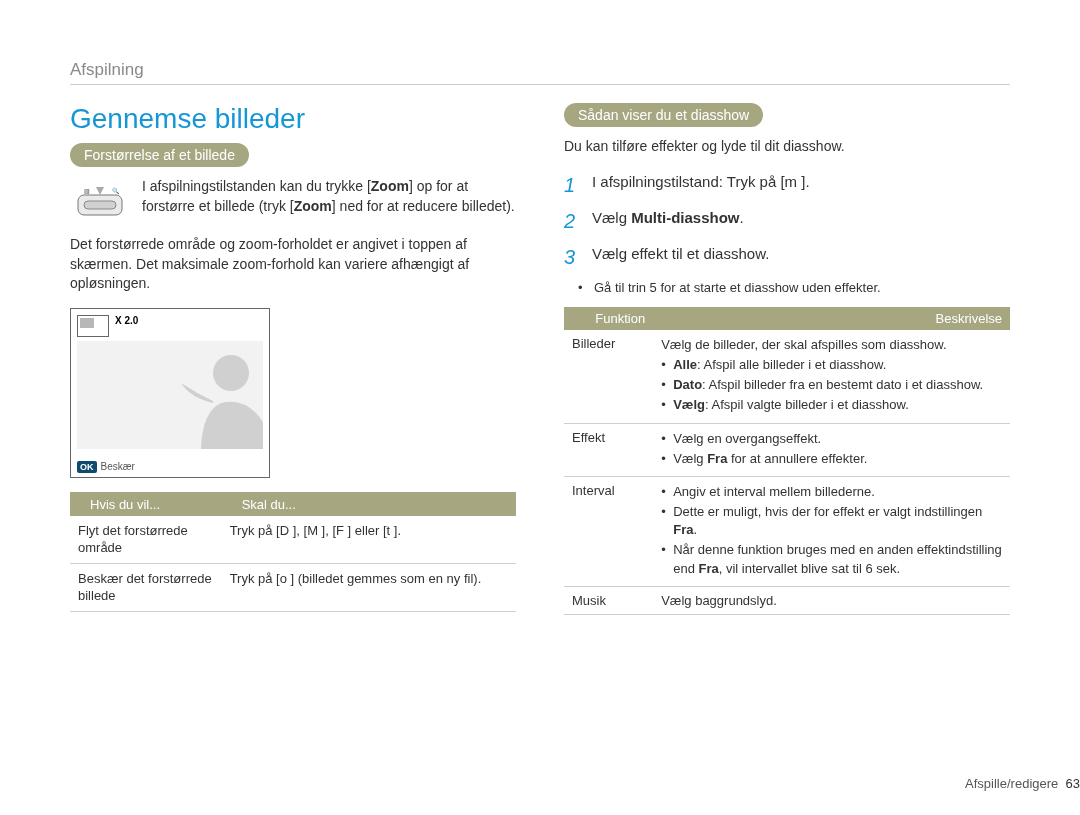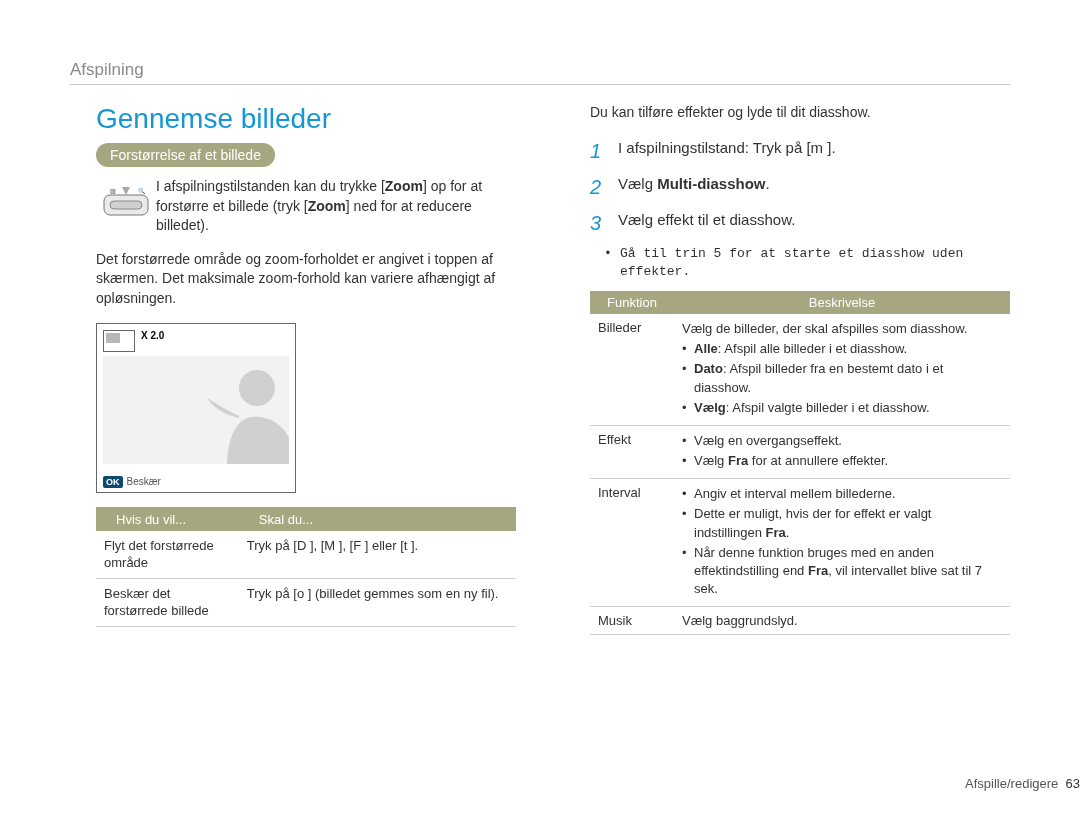--- a/index.html
+++ b/index.html
@@ -20,21 +20,20 @@
     padding-bottom: 4px;
     margin-bottom: 18px;
   }
   .columns {
     display: flex;
     gap: 48px;
   }
   .col {
     flex: 1;
     min-width: 0;
-    margin-left: 26px;
   }
   h1.title {
     color: #1796d6;
     font-size: 28px;
     font-weight: 400;
     margin-bottom: 8px;
   }
   .intro {
     font-size: 14px;
     line-height: 1.35;
@@ -44,20 +43,21 @@
     display: inline-block;
     background: #a6a781;
     color: #fff;
     padding: 4px 14px;
     border-radius: 12px;
     font-size: 14px;
     margin-bottom: 10px;
   }
   .zoom-row {
     display: flex;
+    gap: 12px;
     margin-bottom: 14px;
   }
   .zoom-icon {
     flex: 0 0 60px;
     display: flex;
     align-items: flex-start;
     justify-content: center;
     padding-top: 4px;
   }
   .zoom-text {
@@ -173,21 +173,20 @@
     font-weight: 400;
     flex: 0 0 18px;
   }
   .step-text .bold {
     font-weight: bold;
   }
   ul.bullets {
     list-style: none;
     padding-left: 20px;
     margin-bottom: 10px;
-    font-family: Liberation Mono, monospace;
   }
   ul.bullets li {
     position: relative;
     padding-left: 10px;
     font-size: 13px;
     line-height: 1.4;
     margin-bottom: 2px;
   }
   ul.bullets li::before {
     content: "•";
@@ -197,21 +196,21 @@
 
   table.func {
     width: 100%;
     border-collapse: collapse;
     font-size: 13px;
   }
   table.func th {
     background: #a6a781;
     color: #fff;
     font-weight: 400;
-    text-align: center;
+    text-align: right;
     padding: 4px 8px;
   }
   table.func td {
     padding: 6px 8px;
     border-bottom: 1px solid #cfcfcf;
     vertical-align: top;
   }
   table.func td:first-child {
     width: 20%;
   }
@@ -303,20 +302,21 @@
       </tr>
       <tr>
         <td>Beskær det forstørrede billede</td>
         <td>Tryk på [o     ] (billedet gemmes som en ny fil).</td>
       </tr>
     </tbody>
       </table>
   </div>
 
   <div class="col">
+    <div class="pill">Sådan viser du et diasshow</div>
     <div class="para">Du kan tilføre effekter og lyde til dit diasshow.</div>
 
     <div class="step-row">
       <div class="step-num">1</div>
       <div class="step-text">I afspilningstilstand: Tryk på [m       ].</div>
     </div>
     <div class="step-row">
       <div class="step-num">2</div>
       <div class="step-text">
         <span>Vælg </span><span class="bold">Multi-diasshow</span><span>.</span>
@@ -356,21 +356,21 @@
             <li><span>Vælg </span><span class="b">Fra</span><span> for at annullere effekter.</span></li>
           </ul>
         </td>
       </tr>
       <tr>
         <td>Interval</td>
         <td>
           <ul>
             <li>Angiv et interval mellem billederne.</li>
             <li><span>Dette er muligt, hvis der for effekt er valgt indstillingen </span><span class="b">Fra</span><span>.</span></li>
-            <li><span>Når denne funktion bruges med en anden effektindstilling end </span><span class="b">Fra</span><span>, vil intervallet blive sat til 7 sek.</span></li>
+            <li><span>Når denne funktion bruges med en anden effektindstilling end </span><span class="b">Fra</span><span>, vil intervallet blive sat til 6 sek.</span></li>
           </ul>
         </td>
       </tr>
       <tr>
         <td>Musik</td>
         <td>Vælg baggrundslyd.</td>
       </tr>
     </tbody>
       </table>
   </div>

